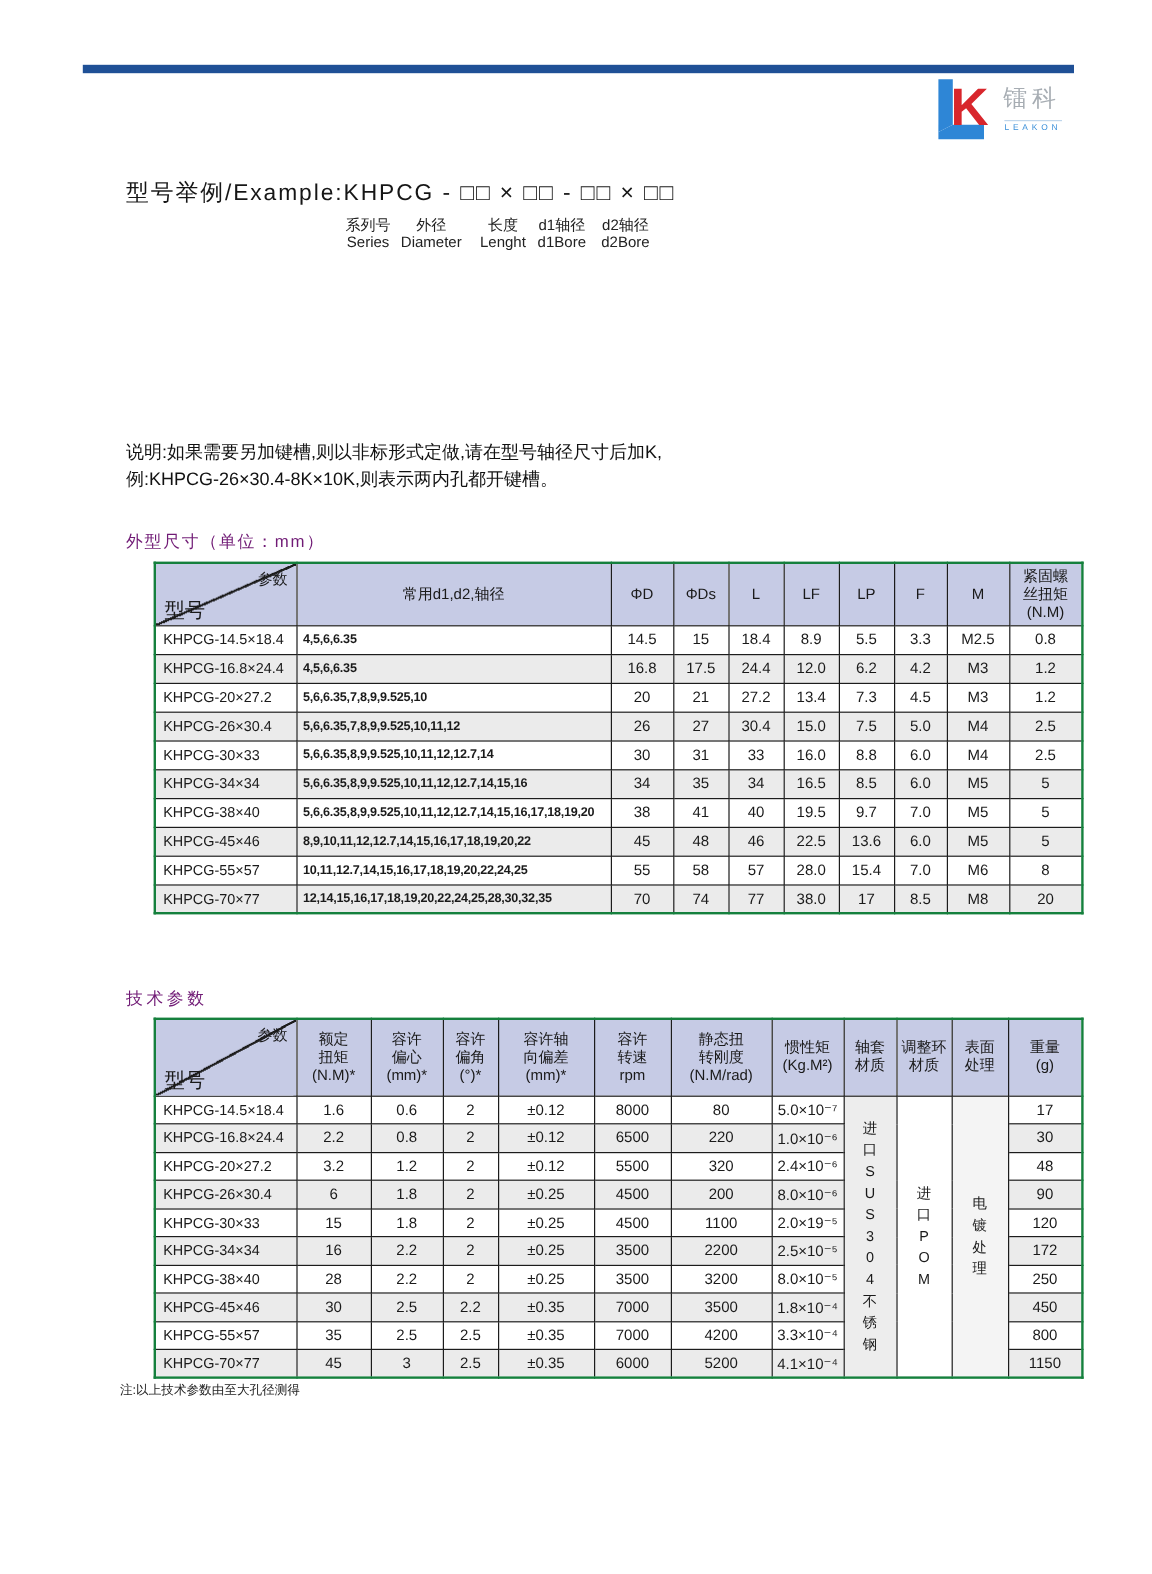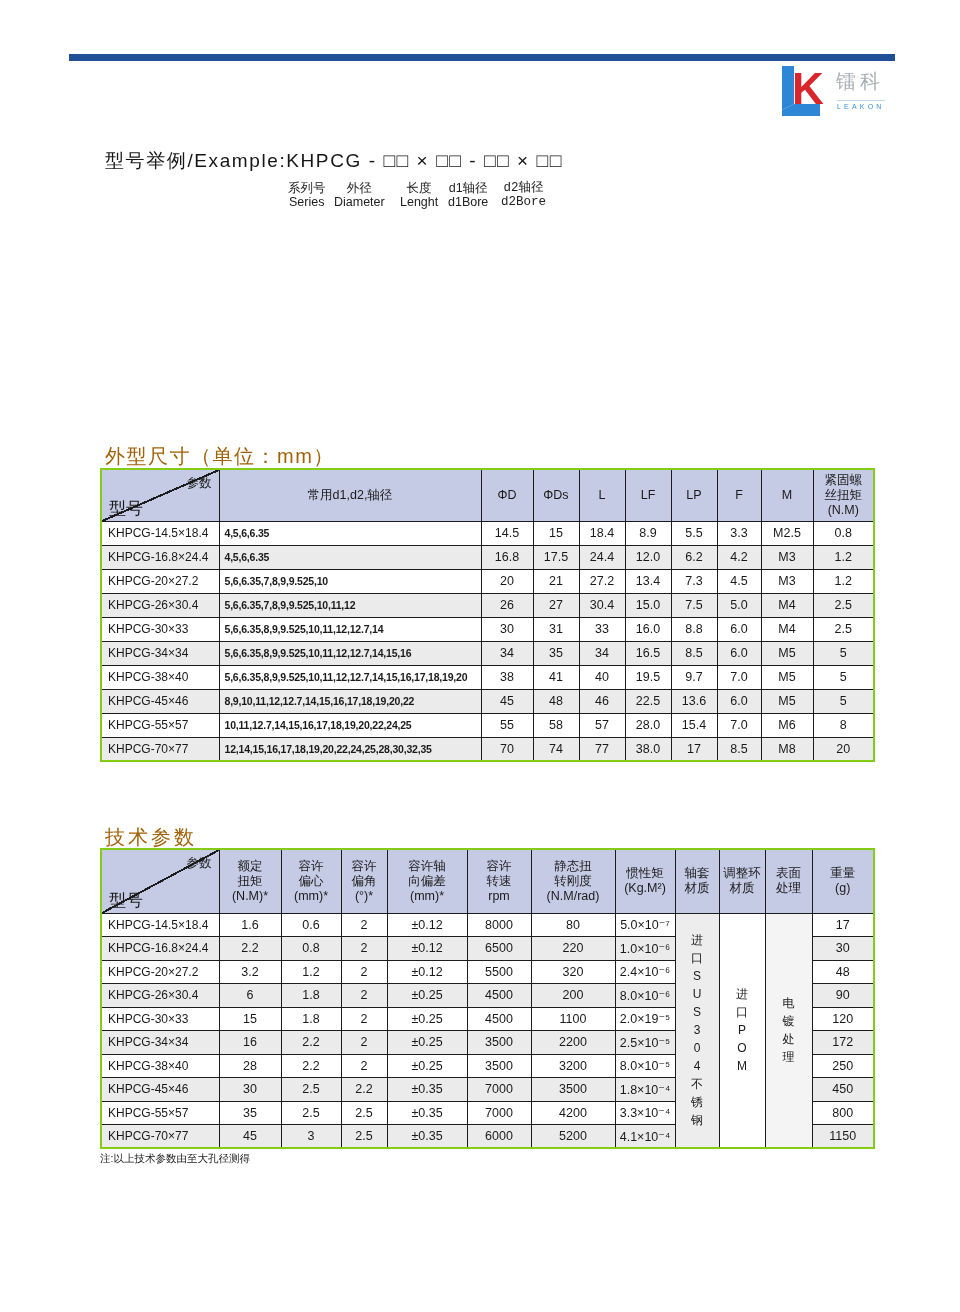--- a/index.html
+++ b/index.html
@@ -13,30 +13,30 @@
   .logo-cn{position:absolute;left:58px;top:8px;font-size:20px;letter-spacing:4px;color:#a7adb3;}
   .logo-en{position:absolute;left:59px;top:40px;font-size:7px;letter-spacing:3.2px;color:#3a8fd9;border-top:1px solid #bfd6ec;padding-top:2px;}
 
   
   .title{position:absolute;left:105px;top:148px;font-size:19px;letter-spacing:1.6px;color:#161616;font-weight:500;text-align:center;}
   .label-pair{position:absolute;top:181px;text-align:center;font-size:12.5px;line-height:14px;color:#222;}
   .example-list{position:absolute;left:297px;top:219px;font-size:13px;line-height:14.7px;color:#222;white-space:pre-line;}
   .remark{position:absolute;left:105px;top:367px;font-size:15px;line-height:22px;color:#111;white-space:pre-line;}
 
   
-  .sec-title{position:absolute;font-size:20px;letter-spacing:1.5px;color:#a16207;}
+  .sec-title{position:absolute;font-size:14px;letter-spacing:1.5px;color:#701a75;}
   #dim-title{left:105px;top:443px;}
   #tech-title{left:105px;top:824px;letter-spacing:3px;}
 
   
   table{border-collapse:collapse;table-layout:fixed;position:absolute;left:100px;background:#fff;}
   #dim-table{top:468px;width:773px;}
   #tech-table{top:848px;width:773px;}
   th,td{border:1.5px solid #1c1c1c;padding:0;text-align:center;vertical-align:middle;overflow:hidden;}
-  table{border:2px solid #84cc16;}
+  table{border:2px solid #15803d;margin-left:28px;}
   th{background:#c6cbe5;font-weight:normal;font-size:12.5px;line-height:15px;white-space:pre-line;}
   #dim-table thead tr{height:52px;}
   #dim-table tbody tr{height:24px;}
   #tech-table thead tr{height:64px;}
   #tech-table tbody tr{height:23.5px;}
   tbody td{font-size:12.5px;background:#fff;}
   tbody tr:nth-child(even) td{background:#ebebeb;}
   td.model{font-size:12px;text-align:left;padding-left:6px;white-space:nowrap;}
   #dim-table td.list{font-size:10.5px;text-align:left;padding-left:5px;white-space:nowrap;letter-spacing:-0.2px;font-weight:bold;}
   .corner{position:relative;background:
@@ -77,26 +77,28 @@
     <div data-name="label-diameter-en">Diameter</div>
   </div>
   <div class="label-pair" style="left:400px;" data-name="label-length">
     <div data-name="label-length-cn">长度</div>
     <div data-name="label-length-en">Lenght</div>
   </div>
   <div class="label-pair" style="left:448px;" data-name="label-d1bore">
     <div data-name="label-d1bore-cn">d1轴径</div>
     <div data-name="label-d1bore-en">d1Bore</div>
   </div>
-  <div class="label-pair" style="left:501px;font-family:Liberation Mono, monospace;" data-name="label-d2bore">
+  <div class="label-pair" style="left:501px;" data-name="label-d2bore">
     <div data-name="label-d2bore-cn">d2轴径</div>
     <div data-name="label-d2bore-en">d2Bore</div>
   </div>
 
 
+  <div class="remark" data-name="keyway-remark">说明:如果需要另加键槽,则以非标形式定做,请在型号轴径尺寸后加K,
+例:KHPCG-26×30.4-8K×10K,则表示两内孔都开键槽。</div>
 
   <div class="sec-title" id="dim-title" data-name="dimensions-section-title">外型尺寸（单位：mm）</div>
 
   <table id="dim-table" data-name="dimensions-table">
     <colgroup>
       <col style="width:118px">
         <col style="width:262px">
         <col style="width:52px">
         <col style="width:46px">
       <col style="width:46px">

